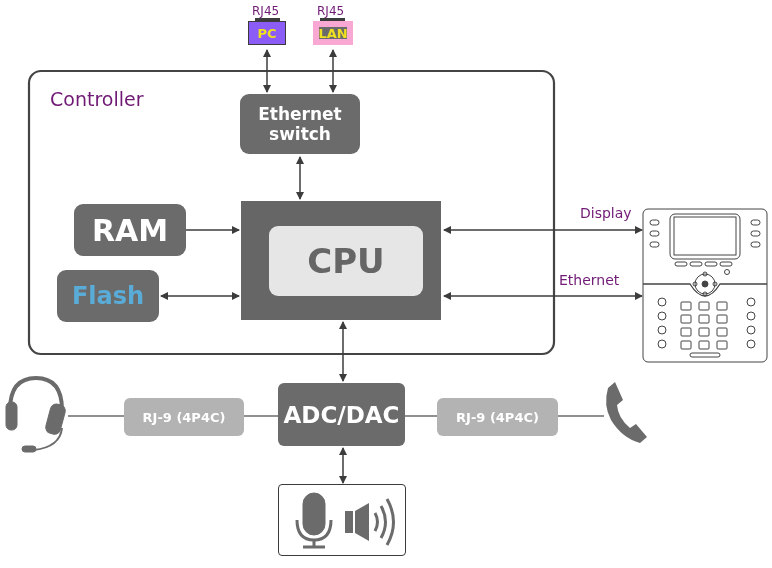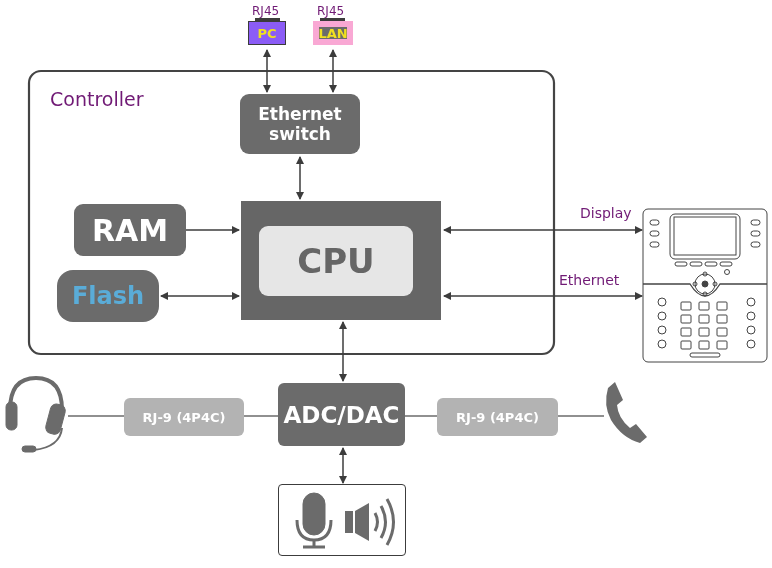--- a/index.html
+++ b/index.html
@@ -52,24 +52,24 @@
 
 <div class="label" style="left:50px;top:88px;font-size:19px;">Controller</div>
 
 <div class="box dark" style="left:240px;top:94px;width:120px;height:60px;flex-direction:column;font-weight:bold;font-size:17px;line-height:20px;">
   <span>Ethernet</span>
   <span>switch</span>
 </div>
 
 <div class="box dark" style="left:74px;top:204px;width:112px;height:52px;color:#ffffff;font-weight:bold;font-size:30px;">RAM</div>
 
-<div class="box dark" style="left:57px;top:270px;width:102px;height:52px;color:#5aacd8;font-weight:bold;font-size:24px;border-radius:16px;">Flash</div>
+<div class="box dark" style="left:57px;top:270px;width:102px;height:52px;color:#5aacd8;font-weight:bold;font-size:24px;">Flash</div>
 
 <div class="abs" style="left:241px;top:201px;width:200px;height:119px;background:#666;">
-  <div class="box" style="left:18px;top:25px;width:154px;height:70px;background:#e6e6e6;border-radius:9px;color:#666;font-weight:bold;font-size:34px;">CPU</div>
+  <div class="box" style="left:28px;top:25px;width:154px;height:70px;background:#e6e6e6;border-radius:9px;color:#666;font-weight:bold;font-size:34px;">CPU</div>
 </div>
 
 <div class="label" style="left:565px;top:205px;font-size:14px;margin-left:15px;">Display</div>
 <div class="label" style="left:559px;top:272px;font-size:14px;">Ethernet</div>
 
 <svg width="772" height="568">
   <g fill="none" stroke="#444" stroke-width="1">
     <rect x="643" y="209" width="124" height="153" rx="5" fill="#fff"></rect>
     <rect x="670" y="214" width="70" height="45" rx="5"></rect>
     <rect x="674" y="217" width="62" height="38" fill="#fff"></rect>

